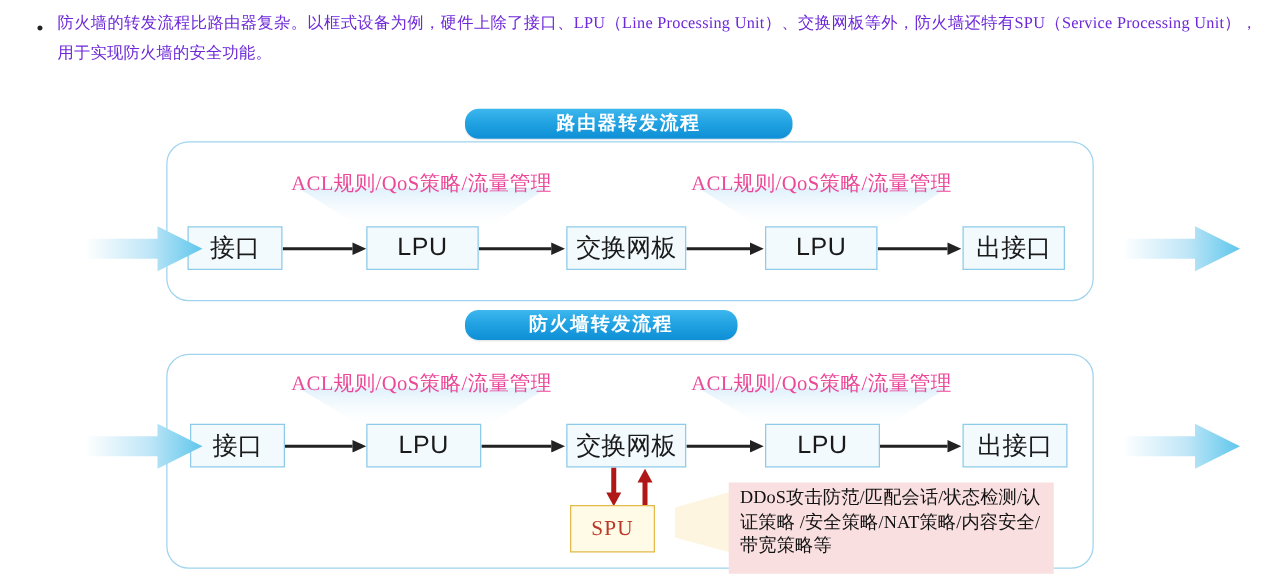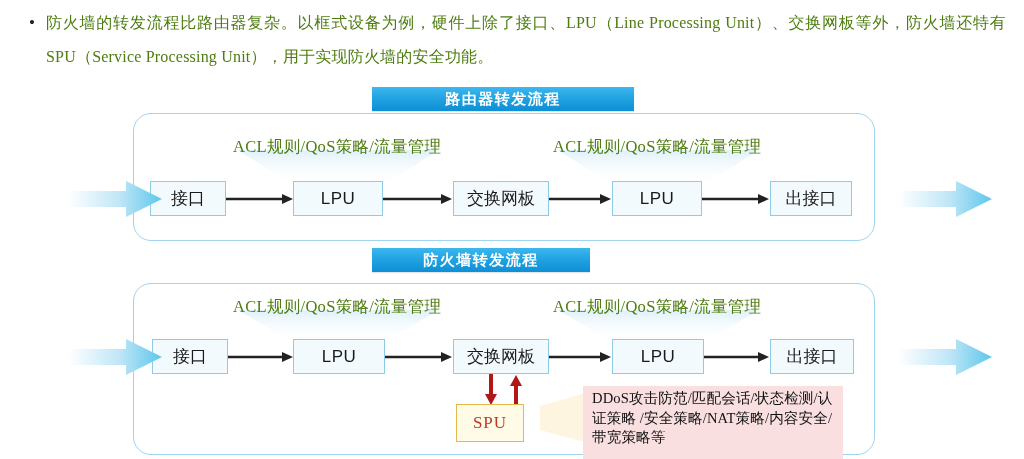--- a/index.html
+++ b/index.html
@@ -32,32 +32,32 @@
     flex: 0 0 20px;
     font-size: 17px;
     line-height: 34px;
     color: #222;
     text-align: left;
     padding-left: 3px;
     box-sizing: border-box;
   }
   .bullet-text {
     flex: 1 1 auto;
-    font-size: 16px;
-    line-height: 34px;
+    font-size: 13px;
+    line-height: 24px;
     letter-spacing: 0.2px;
-    color: #4d7c0f;
+    color: #6d28d9;
     text-align: justify;
   }
 
   
   .banner {
     position: absolute;
     height: 24px;
-    border-radius: 0;
+    border-radius: 11px;
     background: linear-gradient(to bottom, #3db7ee 0%, #22a3e2 45%, #0e8fd6 100%);
     color: #ffffff;
     font-family: "Liberation Sans", "DejaVu Sans", sans-serif;
     font-weight: bold;
     font-size: 15px;
     line-height: 24px;
     text-align: center;
     letter-spacing: 1.5px;
     box-shadow: 0 1px 1px rgba(0,0,0,0.10);
   }
@@ -81,21 +81,21 @@
     pointer-events: none;
   }
 
   
   .node {
     position: absolute;
     border: 1.4px solid #8ecbe8;
     background: #f3fafe;
     box-sizing: border-box;
     text-align: center;
-    font-size: 17px;
+    font-size: 20px;
     color: #1a1a1a;
     display: flex;
     align-items: center;
     justify-content: center;
   }
   .node.en { font-family: Liberation Sans, sans-serif; letter-spacing: 0.5px; }
 
   
   #r1-in    { left: 150px; top: 181px; width: 76px; height: 35px; }
   #r1-lpu1  { left: 293px; top: 181px; width: 90px; height: 35px; }
@@ -128,21 +128,21 @@
     letter-spacing: 1px;
   }
 
   
   .conn { position: absolute; height: 12px; }
 
   
   .acl-label {
     position: absolute;
     font-size: 16.5px;
-    color: #4d7c0f;
+    color: #ec4899;
     white-space: nowrap;
     letter-spacing: 0.3px;
   }
   #acl-r1-left  { left: 233px; top: 136px; }
   #acl-r1-right { left: 553px; top: 136px; }
   #acl-r2-left  { left: 233px; top: 296px; }
   #acl-r2-right { left: 553px; top: 296px; }
 
   
   #pink-note {

